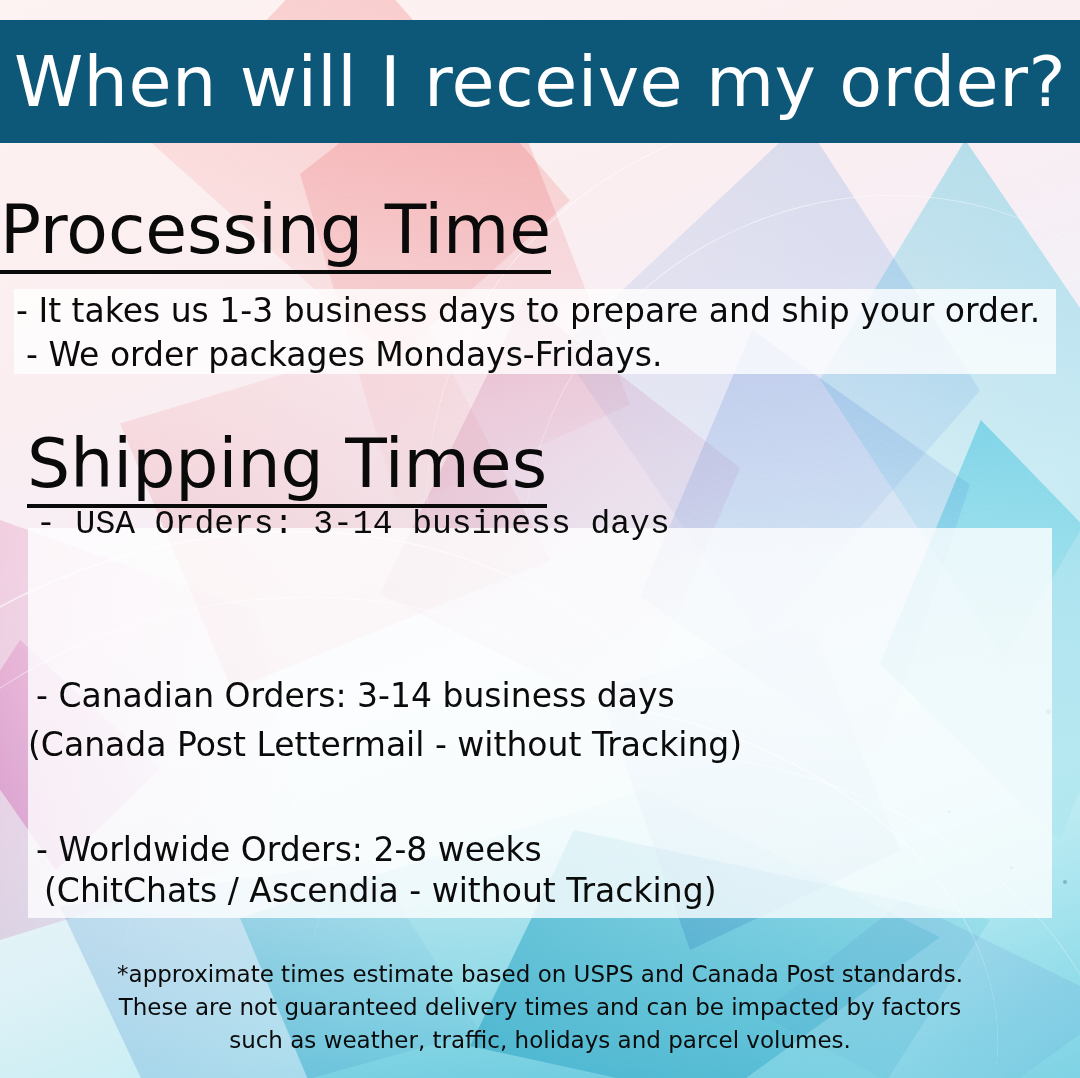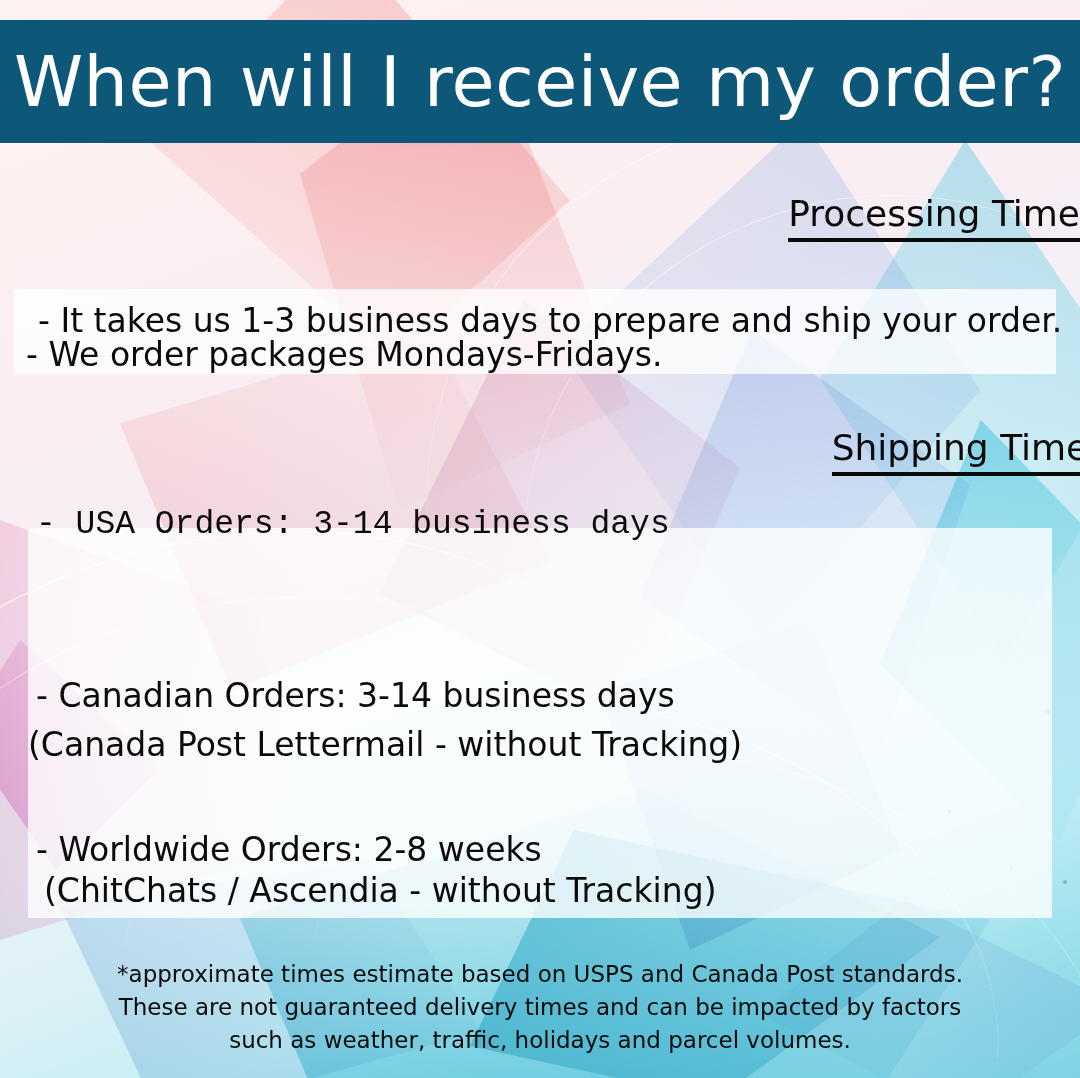--- a/index.html
+++ b/index.html
@@ -183,24 +183,24 @@
     font-weight: 400;
     letter-spacing: 0.5px;
     white-space: nowrap;
     font-family: "DejaVu Sans", sans-serif;
   }
 
   
   .section-heading {
     position: absolute;
     color: #0a0a0a;
-    font-size: 36px;
+    font-size: 68px;
     line-height: 1;
     font-weight: 400;
-    text-align: right;
+    text-align: left;
     width: 100%;
     left: 0;
   }
   .section-heading span {
     border-bottom: 4px solid #0a0a0a;
     padding-bottom: 6px;
     display: inline-block;
   }
   .h-processing { top: 196px; }
   .h-shipping   { top: 430px; margin-left: 27px; }
@@ -225,21 +225,21 @@
 
   .line {
     position: absolute;
     color: #0b0b0b;
     font-size: 33px;
     line-height: 1;
     white-space: nowrap;
     font-family: "DejaVu Sans", sans-serif;
   }
 
-  .pl1 { left: 38px;  top: 294px; margin-top: 10px; }
+  .pl1 { left: 16px;  top: 294px; }
   .pl2 { left: 26px;  top: 338px; }
 
   .sl1 { left: 36px;  top: 508px; font-family: Liberation Mono, monospace; }
   .sl2 { left: 40px;  top: 581px; }
   .sl3 { left: 36px;  top: 679px; }
   .sl4 { left: 28px;  top: 728px; }
   .sl5 { left: 36px;  top: 825px; margin-top: 8px; }
   .sl6 { left: 44px;  top: 874px; }
 
   

